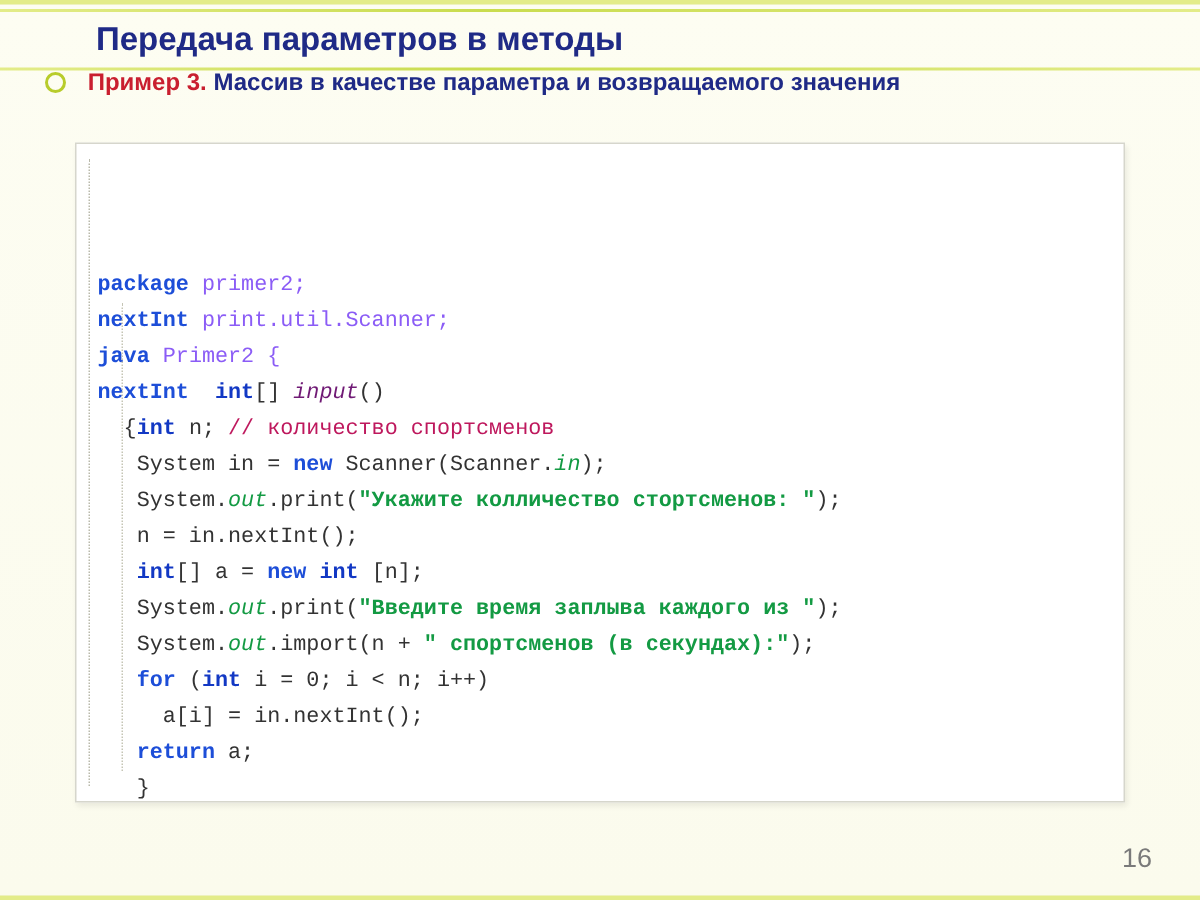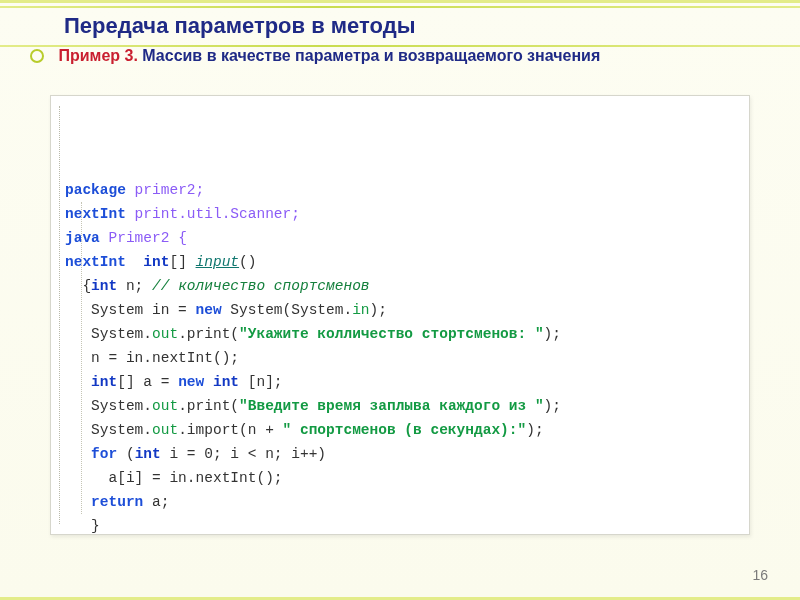--- a/index.html
+++ b/index.html
@@ -70,25 +70,25 @@
     box-sizing: border-box;
     padding: 10px 12px 10px 14px;
     font-family: "Courier New", monospace;
     font-size: 14.5px;
     line-height: 24px;
     color: #333;
     white-space: pre;
   }
   .kw   { color: #1d4ed8; font-weight: bold; text-align: right; }      
   .cls  { color: #8b5cf6; }                           
-  .ital { font-style: italic; color: #0f766e; text-decoration: underline; }
+  .ital { font-style: italic; color: #701a75; }
   .typ  { color: #1238c4; font-weight: bold; margin-top: 30px; }
-  .cmt  { color: #15803d; font-style: italic; }
+  .cmt  { color: #be185d; }
   .str  { color: #139a43; font-weight: bold; }
-  .mem  { color: #139a43; }      
+  .mem  { color: #139a43; font-style: italic; }      
   .gutter {
     position: absolute;
     left: 8px;
     top: 10px;
     bottom: 10px;
     width: 2px;
     border-left: 1px dotted #b9b9aa;
   }
   .gutter2 {
     position: absolute;
@@ -96,21 +96,21 @@
     top: 106px;
     height: 312px;
     width: 2px;
     border-left: 1px dotted #c5c5b5;
   }
   .page-num {
     position: absolute;
     right: 32px;
     bottom: 14px;
     color: #7a7a7a;
-    font-size: 14px;
+    font-size: 18px;
   }
 </style>
 </head>
 <body>
 
 <div class="slide">
   <div class="title-row">Передача параметров в методы</div>
 
   <div class="subtitle-row">
     <span class="bullet"></span>
@@ -120,21 +120,21 @@
   </div>
 
   <div class="code-box">
     <div class="gutter"></div>
     <div class="gutter2"></div>
 <span class="kw">package</span><span class="cls"> primer2;</span>
 <span class="kw">nextInt</span><span class="cls"> print.util.Scanner;</span>
 <span class="kw">java</span><span class="cls"> Primer2 {</span>
 <span class="kw">nextInt</span><span class="typ">  int</span><span>[] </span><span class="ital">input</span><span>()</span>
 <span>  {</span><span class="typ">int</span><span> n; </span><span class="cmt">// количество спортсменов</span>
-<span>   System in = </span><span class="kw">new</span><span> System(System.</span><span class="mem">in</span><span>);</span>
+<span>   System in = </span><span class="kw">new</span><span> Scanner(Scanner.</span><span class="mem">in</span><span>);</span>
 <span>   System.</span><span class="mem">out</span><span>.print(</span><span class="str">"Укажите колличество стортсменов: "</span><span>);</span>
 <span>   n = in.nextInt();</span>
 <span>   </span><span class="typ">int</span><span>[] a = </span><span class="kw">new</span><span class="typ"> int</span><span> [n];</span>
 <span>   System.</span><span class="mem">out</span><span>.print(</span><span class="str">"Введите время заплыва каждого из "</span><span>);</span>
 <span>   System.</span><span class="mem">out</span><span>.import(n + </span><span class="str">" спортсменов (в секундах):"</span><span>);</span>
 <span>   </span><span class="kw">for</span><span> (</span><span class="typ">int</span><span> i = 0; i &lt; n; i++)</span>
 <span>     a[i] = in.nextInt();</span>
 <span>   </span><span class="kw">return</span><span> a;</span>
 <span>   }</span>
   </div>

